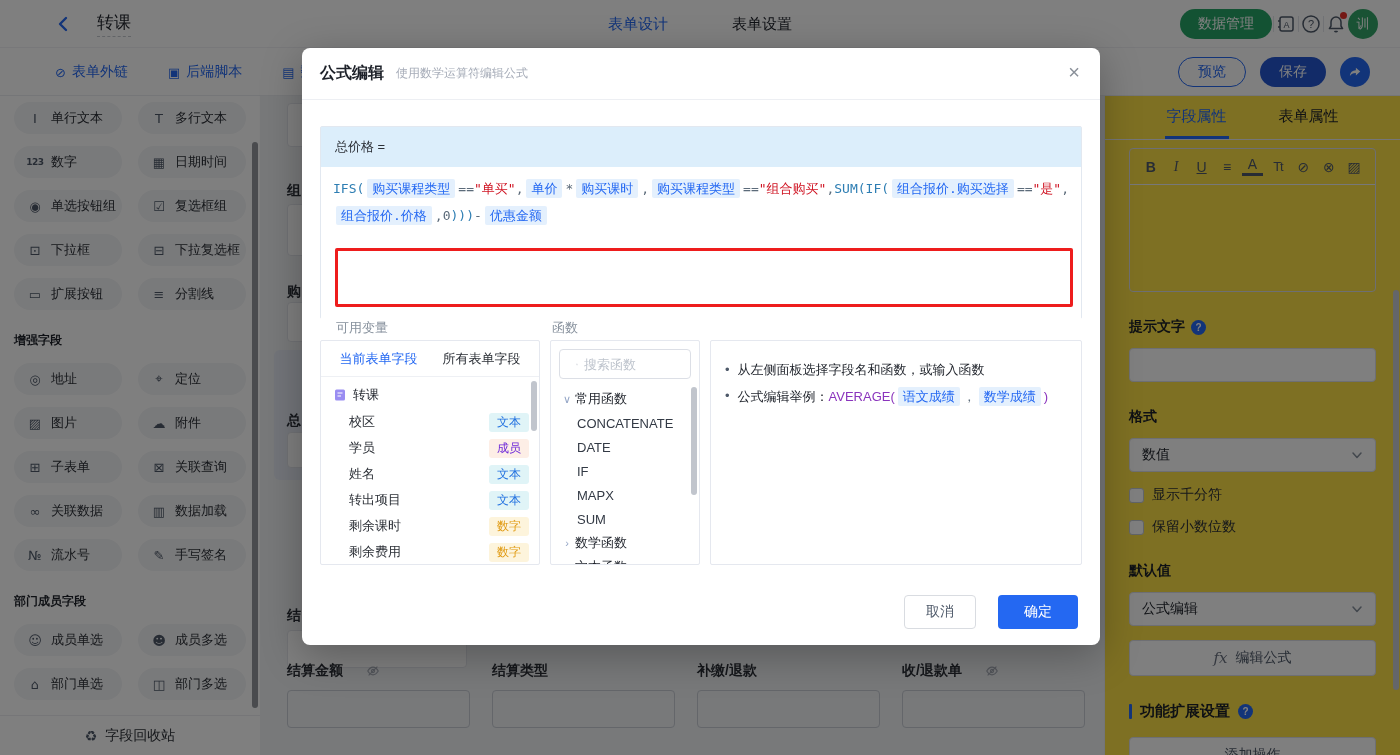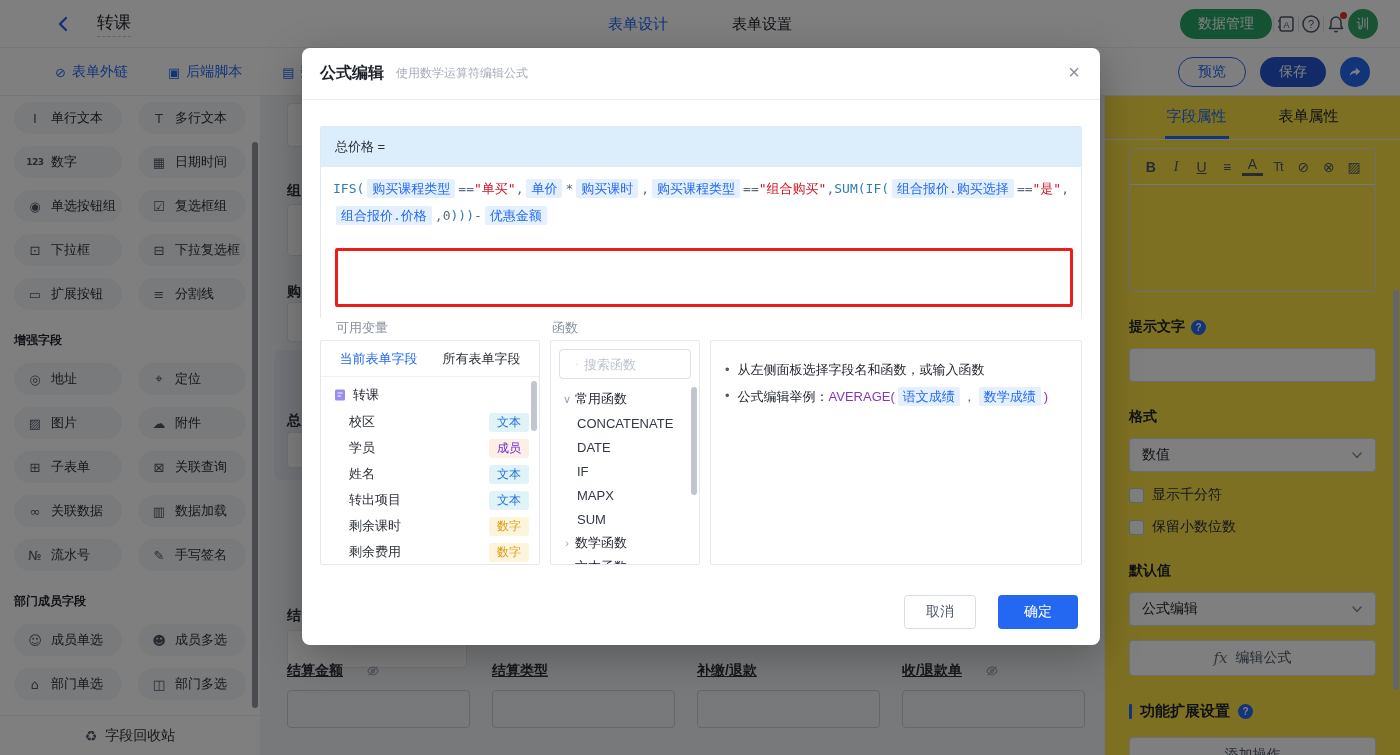--- a/index.html
+++ b/index.html
@@ -54,21 +54,21 @@
   .cv-box.b1{ top:7px; height:44px; }
   .cv-box.b2{ top:108px; height:52px; }
   .cv-box.b3{ top:206px; height:40px; }
   .cv-box.b4{ top:336px; height:36px; }
   .cv-box.b5{ top:534px; height:38px; }
   .cv-band { position:absolute; left:14px; top:254px; width:290px; height:130px; background:#e6ebf5; border-radius:6px; }
   .bottom-row { position:absolute; left:27px; top:566px; height:170px; }
   .bf-col { position:absolute; top:0; width:183px; }
   .bf-col:nth-child(1){ left:0; } .bf-col:nth-child(2){ left:205px; }
   .bf-col:nth-child(3){ left:410px; } .bf-col:nth-child(4){ left:615px; }
-  .bf-label { font-size:14px; font-weight:600; color:#2b2f36; display:flex; align-items:center; gap:23px;text-decoration:underline; }
+  .bf-label { font-size:14px; font-weight:600; color:#2b2f36; display:flex; align-items:center; gap:23px; }
   .bf-box { margin-top:10px; height:38px; border:1px solid #c8ccd4; border-radius:4px; }
   .eye-off { color:#a5aab4; display:inline-flex; }
 
   
   .rpanel { position:absolute; left:1104px; top:96px; width:296px; height:659px; background:#fde047; border-left:1px solid #e9ebf0; z-index:4; }
   .ptabs { height:44px; display:flex; justify-content:center; gap:48px; border-bottom:1px solid #eaecf0; }
   .ptab { font-size:15px; color:#1d2129; display:flex; align-items:center; cursor:pointer; border-bottom:3px solid transparent; padding:0 2px; }
   .ptab.active { color:#2468f2; border-bottom-color:#2468f2; }
   .rp-body { position:absolute; left:24px; right:24px; top:52px; }
   .rt-box { border:1px solid #dcdfe6; border-radius:4px; height:144px; }

